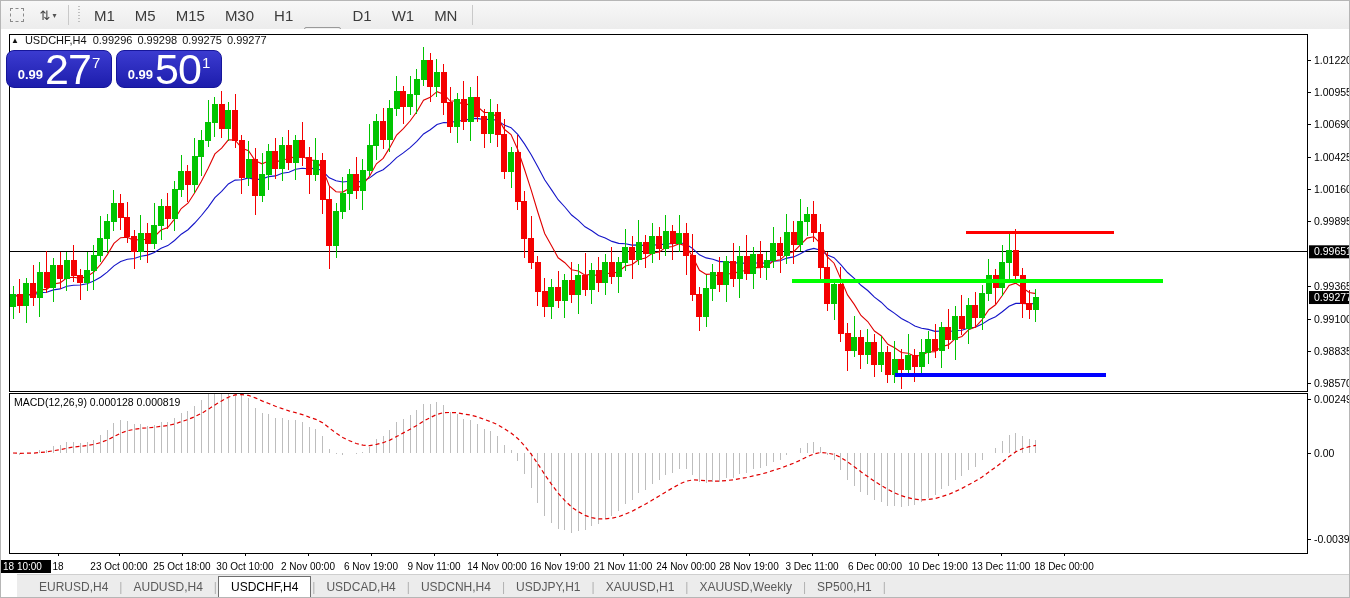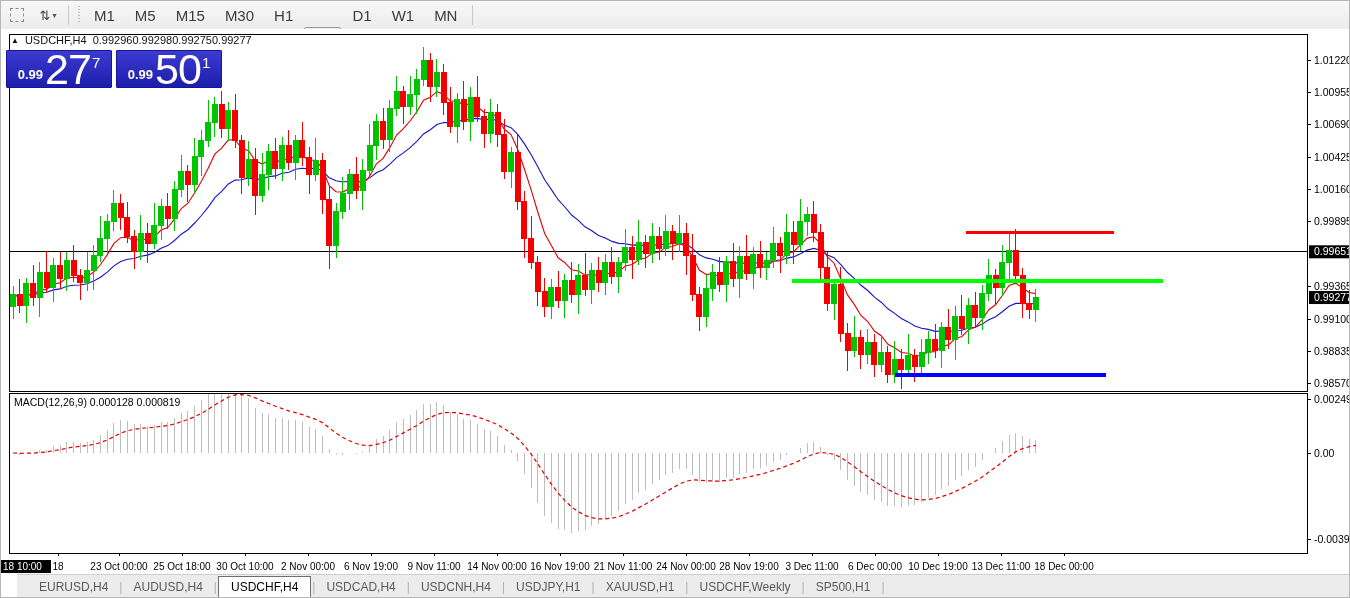--- a/index.html
+++ b/index.html
@@ -18,21 +18,21 @@
   #chart-svg{position:absolute;top:0;left:0;}
   #chart-title{position:absolute;top:5px;left:10px;font-size:11px;color:#111;display:flex;gap:6px;align-items:center;z-index:5;}
   #chart-title .tri{font-size:8px;}
   
   #trade-panel{position:absolute;top:21px;left:5px;width:216px;z-index:6;}
   .tp-row1{display:flex;align-items:stretch;height:23px;}
   .tp-btn{width:46px;background:linear-gradient(#4242d8,#2424b4);color:#dbe2ff;font-size:12px;display:flex;align-items:center;justify-content:center;border-radius:3px 3px 0 0;border:1px solid #1b1b9e;border-bottom:none;}
   .tp-spin{width:20px;background:linear-gradient(#f2f2f2,#dcdcdc);border:1px solid #9a9a9a;color:#55607a;font-size:7px;display:flex;align-items:center;justify-content:center;}
   .tp-vol{width:74px;background:#fff;border-top:1px solid #9a9a9a;border-bottom:1px solid #9a9a9a;font-size:13px;color:#000;display:flex;align-items:center;justify-content:flex-end;padding-right:6px;}
   .tp-row2{display:flex;gap:4px;height:38px;}
-  .tp-price{flex:1;background:linear-gradient(#3b3bd0,#1d1dac);border:1px solid #16169a;border-radius:1px;color:#fff;display:flex;align-items:center;justify-content:center;text-align:right;}
+  .tp-price{flex:1;background:linear-gradient(#3b3bd0,#1d1dac);border:1px solid #16169a;border-radius:8px;color:#fff;display:flex;align-items:center;justify-content:center;text-align:right;}
   .tp-price .pref{font-size:13px;font-weight:bold;margin-right:2px;margin-top:10px;}
   .tp-price .big{font-size:43px;font-weight:400;letter-spacing:-1px;}
   .tp-price .sup{font-size:15px;margin-top:-14px;margin-left:1px;}
   
   #tabbar{position:absolute;left:16px;top:573px;width:1350px;height:25px;background:#ececec;border-top:1px solid #cfcfcf;display:flex;align-items:center;padding-left:12px;box-sizing:border-box;font-size:12px;color:#5a5a5a;}
   .tab{padding:3px 10px;white-space:nowrap;}
   .tab.active{background:#fff;border:1px solid #6e6e6e;color:#000;padding:3px 12px;}
   .tab-div{color:#b0b0b0;margin:0 1px;}
   text{font-family:"Liberation Sans",sans-serif;}
 </style>
@@ -62,21 +62,21 @@
         <span class="tf-btn">W1</span>
         <span class="tf-btn">MN</span>
       </span>
     <span class="tb-sep"></span>
   </div>
 
   <div id="chart-wrap">
     <div id="chart-title">
       <span class="tri">▲</span>
       <span>USDCHF,H4</span>
-      <span style="display:flex;">
+      <span style="display:flex;gap:5px;">
         <span>0.99296</span>
         <span>0.99298</span>
         <span>0.99275</span>
         <span>0.99277</span>
       </span>
     </div>
 
     <div id="trade-panel">
       <div class="tp-row2">
         <div class="tp-price">
@@ -647,18 +647,18 @@
       <span class="tab active">USDCHF,H4</span>
       <span class="tab-div">|</span>
       <span class="tab">USDCAD,H4</span>
       <span class="tab-div">|</span>
       <span class="tab">USDCNH,H4</span>
       <span class="tab-div">|</span>
       <span class="tab">USDJPY,H1</span>
       <span class="tab-div">|</span>
       <span class="tab">XAUUSD,H1</span>
       <span class="tab-div">|</span>
-      <span class="tab">USDCHF,Weekly</span>
+      <span class="tab">XAUUSD,Weekly</span>
       <span class="tab-div">|</span>
       <span class="tab">SP500,H1</span>
       <span class="tab-div">|</span>
     </div>
 </div>
 
 </body></html>

